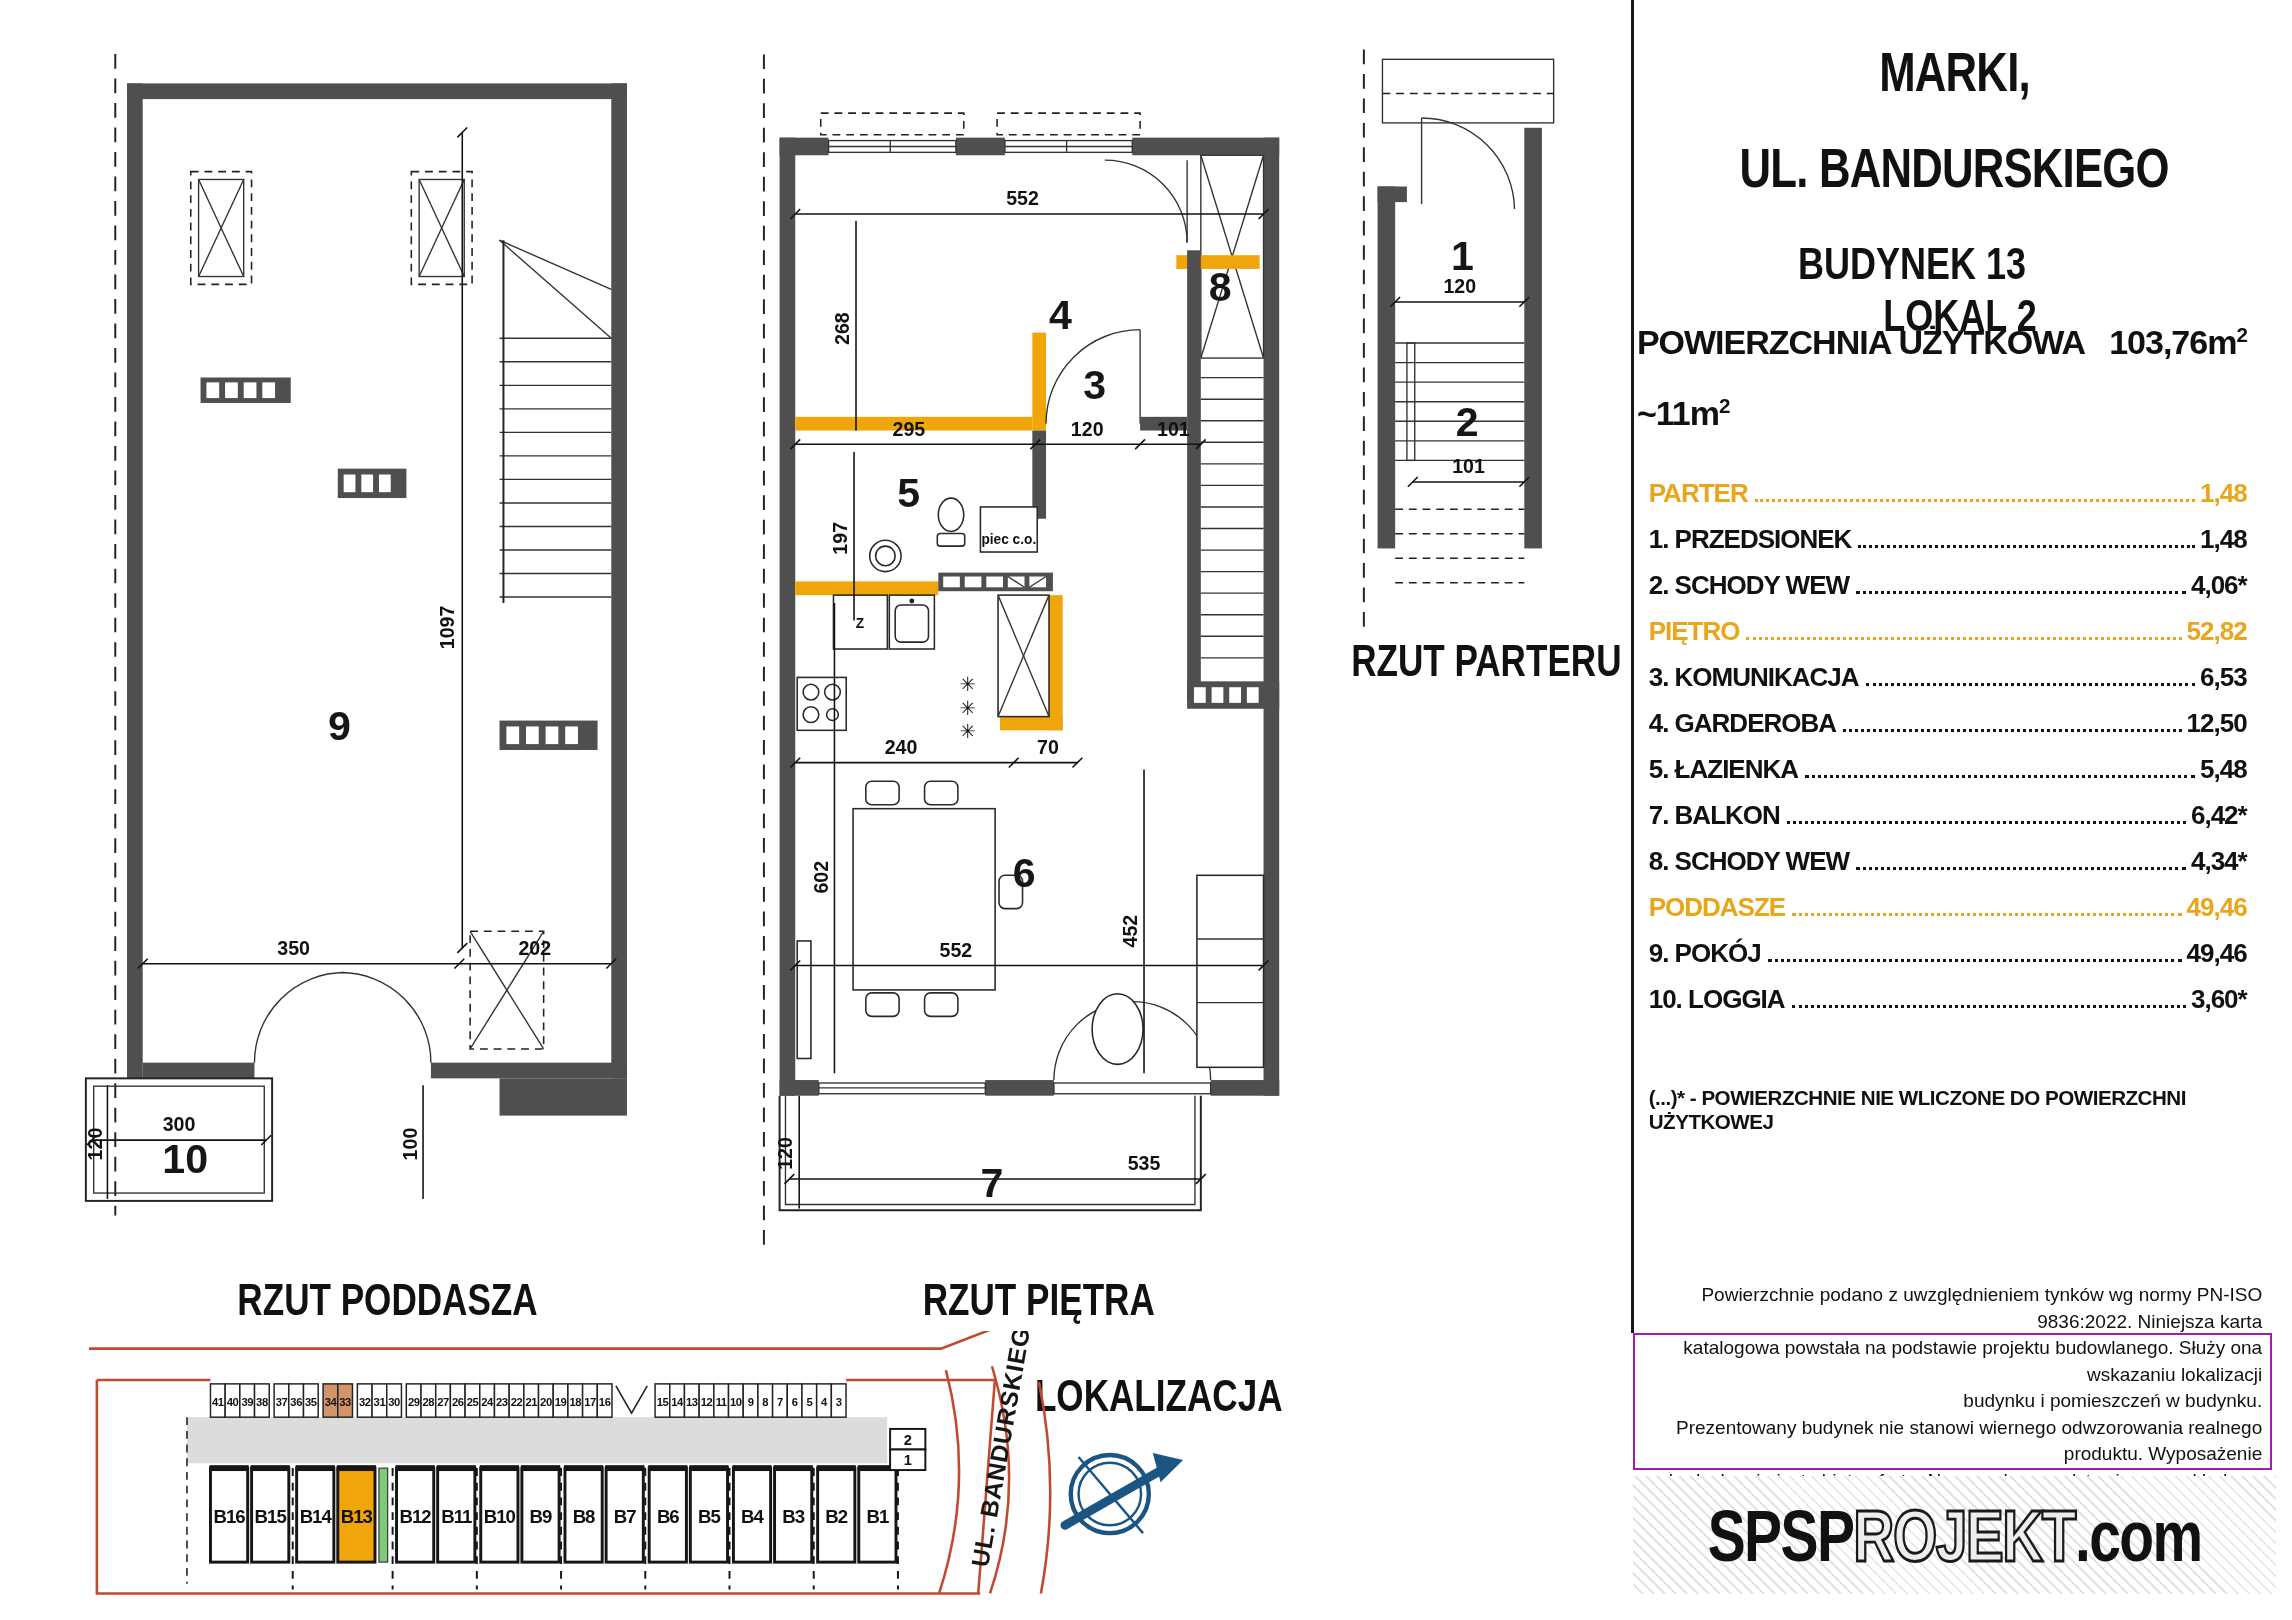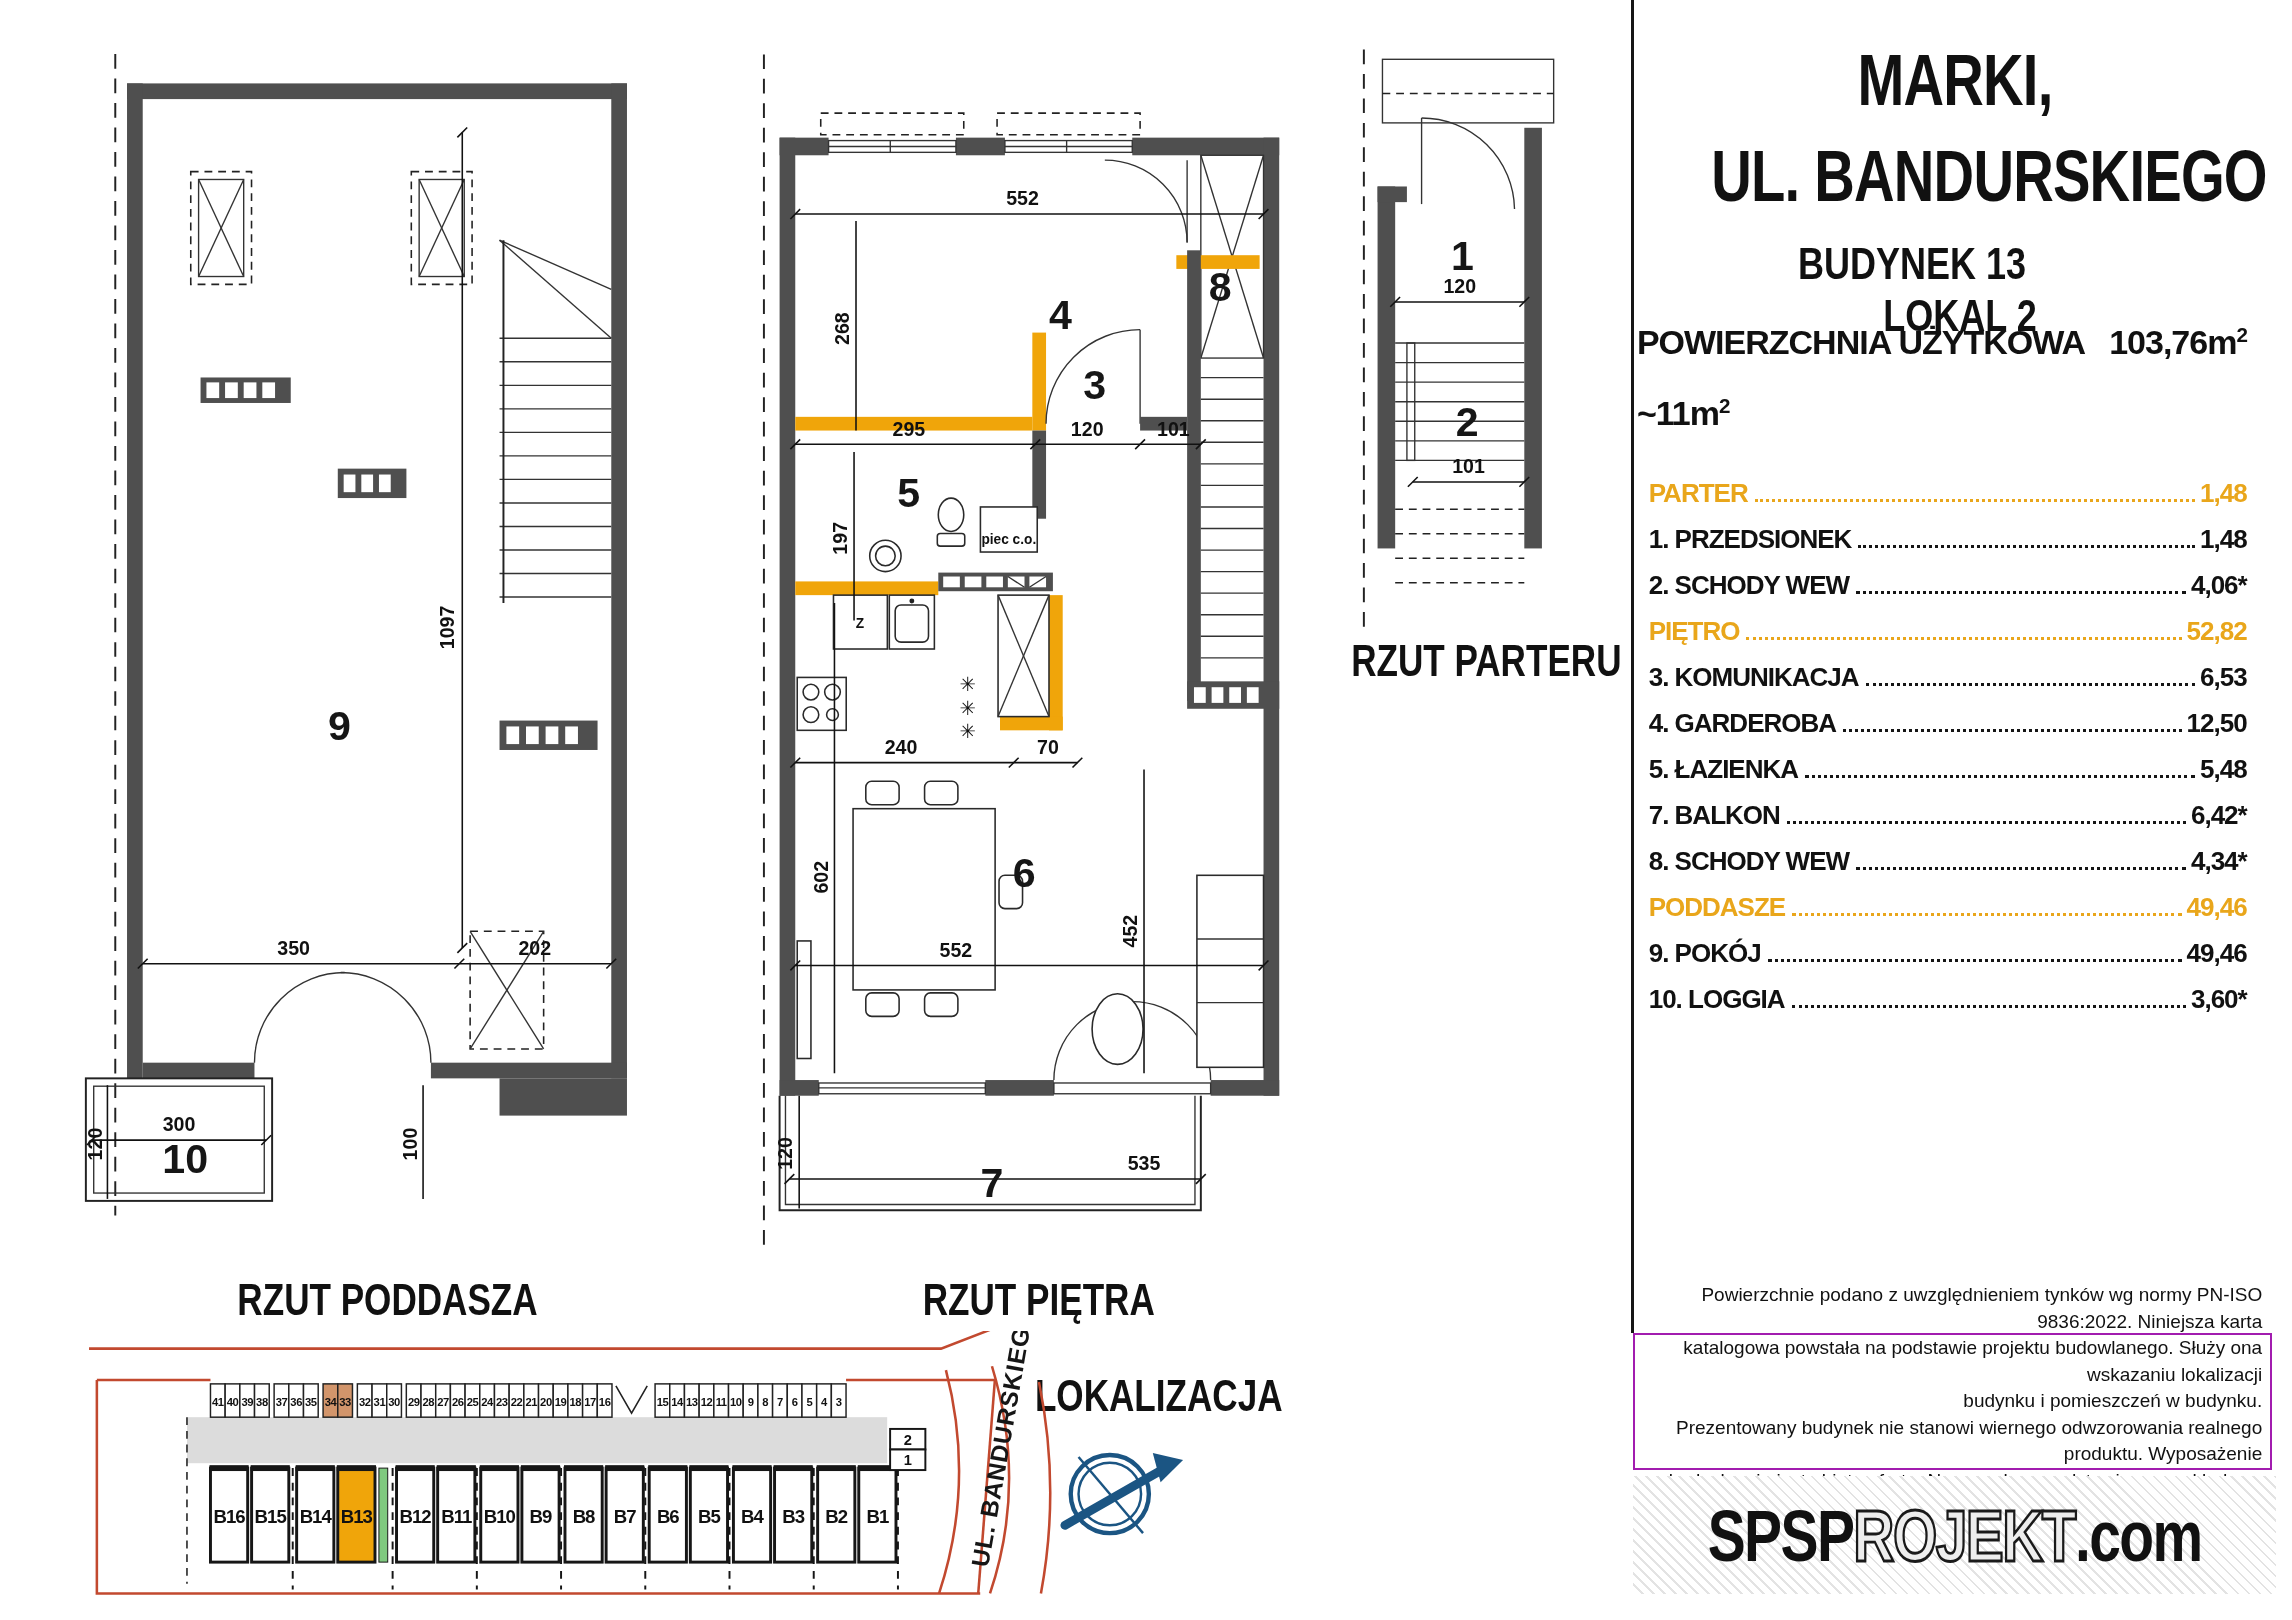--- a/index.html
+++ b/index.html
@@ -6,21 +6,21 @@
   #canvas{position:relative;width:2293px;height:1620px;background:#fff;overflow:hidden;
           font-family:"Liberation Sans",sans-serif;color:#111;}
   .abs{position:absolute;}
   .cond{display:inline-block;transform:scaleX(0.78);transform-origin:center;}
   .cond-l{display:inline-block;transform:scaleX(0.8);transform-origin:left center;}
   .cond-r{display:inline-block;transform:scaleX(0.8);transform-origin:right center;}
 
   
   #panel{position:absolute;left:1633px;top:0;width:643px;height:1620px;}
   #divider{position:absolute;left:1631px;top:0;width:2.9px;height:1333px;background:#161616;}
-  .panel-title{width:100%;text-align:center;font-weight:700;font-size:72px;letter-spacing:-1px;white-space:nowrap;}
+  .panel-title{width:100%;text-align:center;font-weight:700;font-size:56px;letter-spacing:-1px;white-space:nowrap;}
   #banner{position:absolute;left:0;top:238px;width:614px;height:66px;display:flex;align-items:center;
           justify-content:space-between;padding:0 13.7px 0 15.7px;box-sizing:border-box;flex-direction:column;}
   #banner .txt{font-size:45px;font-weight:700;}
   .area-row{position:absolute;left:3.9px;width:610px;display:flex;justify-content:space-between;align-items:flex-end;
             font-size:34px;font-weight:700;letter-spacing:-1px;}
   .area-row sup{font-size:20.6px;}
   #room-list{position:absolute;left:15.7px;top:463px;width:598px;}
   .room-row{display:flex;align-items:flex-end;height:46px;font-weight:700;font-size:26px;letter-spacing:-1px;}
   .room-row .lbl{white-space:nowrap;}
   .room-row .leader{flex:1;border-bottom:3.4px dotted #151515;margin:0 4.9px 6.9px 6.9px;}
@@ -671,20 +671,21 @@
           <span class="leader"></span>
           <span class="val">49,46</span>
         </div>
         <div class="room-row">
           <span class="lbl">10. LOGGIA</span>
           <span class="leader"></span>
           <span class="val">3,60*</span>
         </div>
       </div>
 
+    <div id="footnote">(...)* - POWIERZCHNIE  NIE WLICZONE DO POWIERZCHNI UŻYTKOWEJ</div>
 
     <div id="disclaimer">Powierzchnie podano z uwzględnieniem tynków wg normy PN-ISO 9836:2022. Niniejsza karta
 katalogowa powstała na podstawie projektu budowlanego. Służy ona wskazaniu lokalizacji
 budynku i pomieszczeń w budynku.
 Prezentowany budynek nie stanowi wiernego odwzorowania realnego produktu. Wyposażenie
 budynku nie jest objęte ofertą. Na rysunku przedstawiono przykładowe umeblowanie.</div>
 
     <div id="logo-strip">
       <span class="logo-txt"><span class="cond"><span>SPSP</span><span class="outline">ROJEKT</span><span>.com</span></span></span>
     </div>

